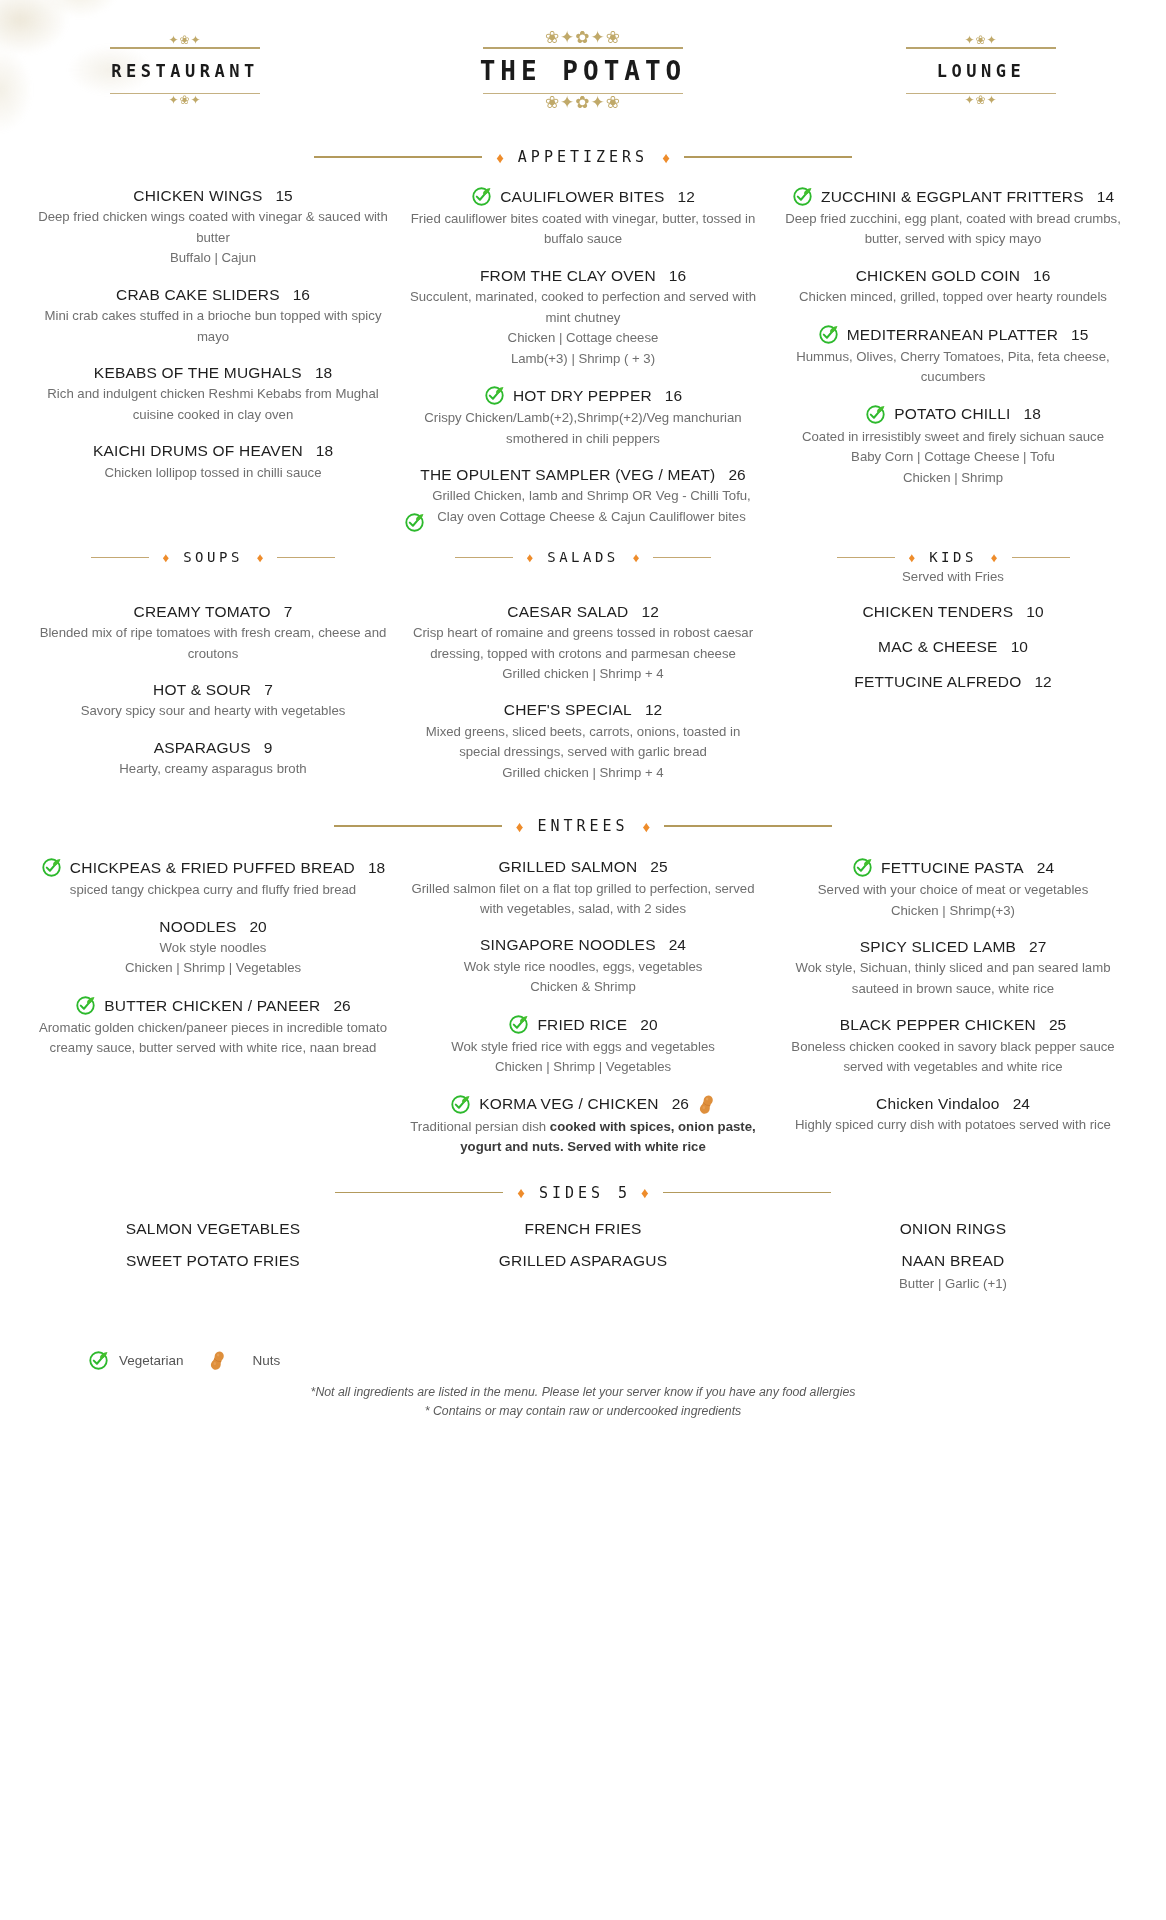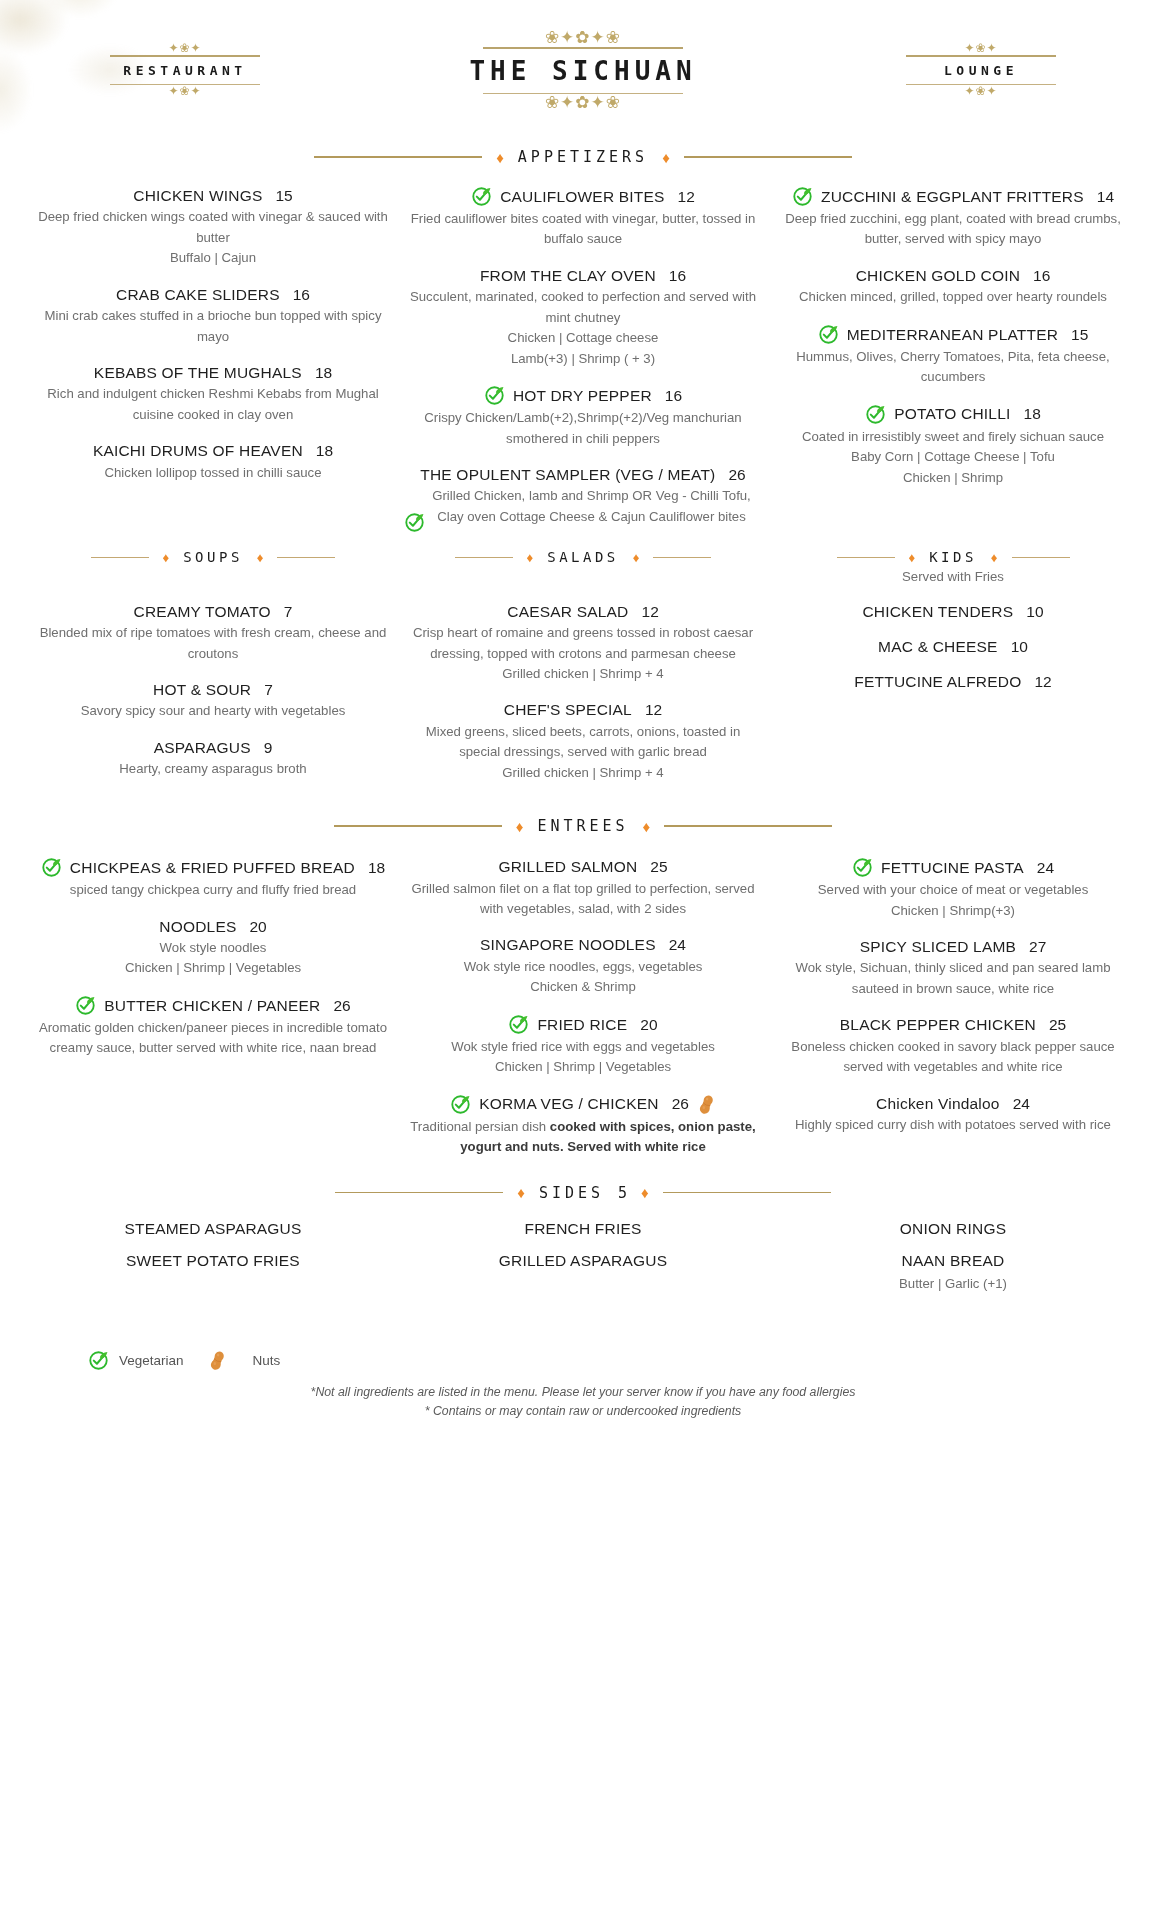--- a/index.html
+++ b/index.html
@@ -47,21 +47,21 @@
     margin: 0 auto;
   }
   .brand-rule.thin { height: 1px; background: #c5b182; }
   .brand-word {
     font-family: "DejaVu Sans Mono", monospace;
     font-weight: 700;
     color: #1b1b1b;
     letter-spacing: 5px;
     white-space: nowrap;
   }
-  .side-mark .brand-word { font-size: 13px; letter-spacing: 4.5px; padding: 6px 0; }
+  .side-mark .brand-word { font-size: 17px; letter-spacing: 4.5px; padding: 12px 0; }
   .side-mark .brand-rule { width: 150px; }
   .center-mark .brand-word { font-size: 26px; letter-spacing: 5px; padding: 7px 0; }
   .center-mark .brand-rule { width: 200px; }
   .flourish {
     color: #c0a969;
     font-size: 17px;
     line-height: 1;
     letter-spacing: 1px;
     height: 18px;
   }
@@ -171,21 +171,21 @@
       <div class="flourish small">✦❀✦</div>
       <div class="brand-rule"></div>
       <div class="brand-word">RESTAURANT</div>
       <div class="brand-rule thin"></div>
       <div class="flourish small">✦❀✦</div>
     </div>
 
     <div class="brandmark center-mark">
       <div class="flourish">❀✦✿✦❀</div>
       <div class="brand-rule"></div>
-      <div class="brand-word">THE SICHUAN</div>
+      <div class="brand-word">THE POTATO</div>
       <div class="brand-rule thin"></div>
       <div class="flourish">❀✦✿✦❀</div>
     </div>
 
     <div class="brandmark side-mark">
       <div class="flourish small">✦❀✦</div>
       <div class="brand-rule"></div>
       <div class="brand-word">LOUNGE</div>
       <div class="brand-rule thin"></div>
       <div class="flourish small">✦❀✦</div>
@@ -559,21 +559,21 @@
     <span class="line"></span>
     <span class="diamond">♦</span>
     <span class="dtitle">SIDES</span>
     <span class="dtitle" style="letter-spacing:0;font-weight:400;">5</span>
     <span class="diamond">♦</span>
     <span class="line"></span>
   </div>
 
   <div class="cols" style="margin-top:18px;">
     <div class="col" id="side-c1">
-        <div class="item-name" style="margin-bottom: 14px;">STEAMED ASPARAGUS</div>
+        <div class="item-name" style="margin-bottom: 14px;">SALMON VEGETABLES</div>
         <div class="item-name" style="margin-bottom: 14px;">SWEET POTATO FRIES</div>
       </div>
     <div class="col" id="side-c2">
         <div class="item-name" style="margin-bottom: 14px;">FRENCH FRIES</div>
         <div class="item-name" style="margin-bottom: 14px;">GRILLED ASPARAGUS</div>
       </div>
     <div class="col" id="side-c3">
         <div class="item-name" style="margin-bottom: 14px;">ONION RINGS</div>
         <div class="item-name" style="margin-bottom: 14px;">NAAN BREAD</div>
         <div class="item-desc" style="margin-top: -10px;">Butter | Garlic (+1)</div>

